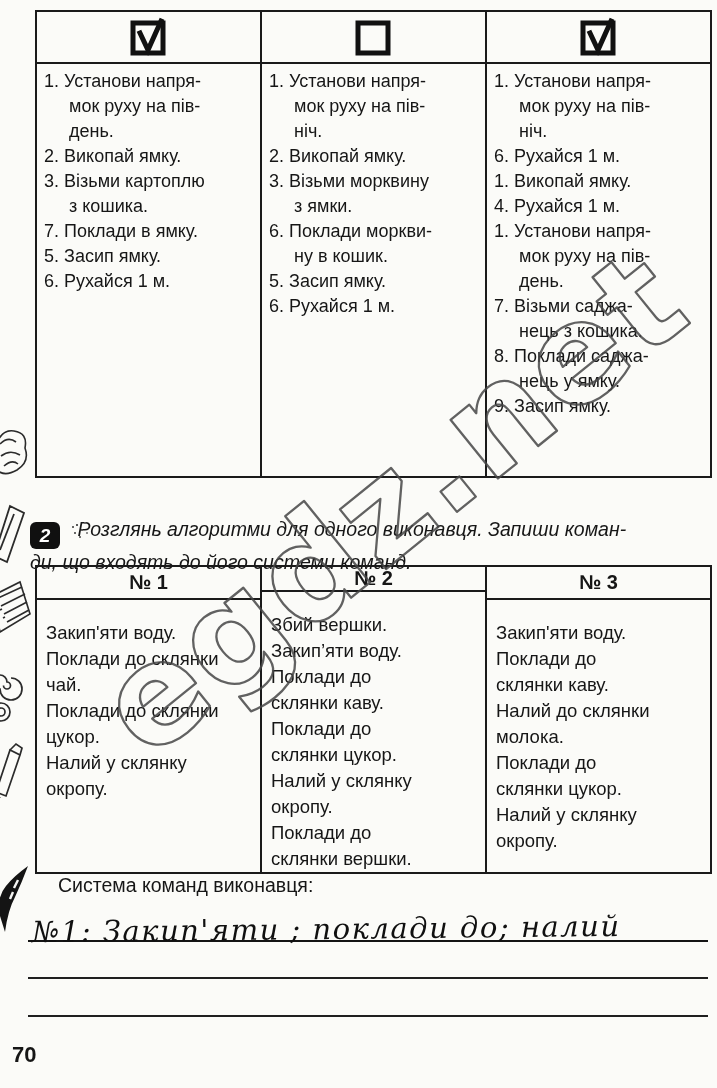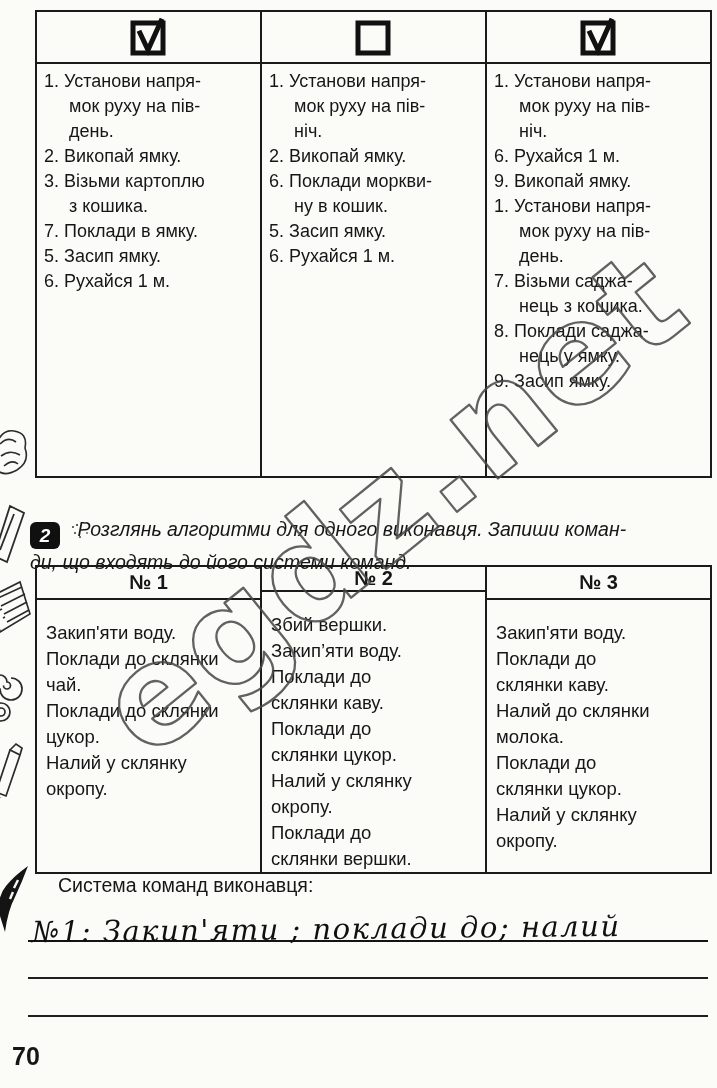--- a/index.html
+++ b/index.html
@@ -37,21 +37,21 @@
   
   #answer-label{position:absolute;left:58px;top:874px;font-size:19.5px;}
   #handwriting{position:absolute;left:28px;top:894px;width:680px;height:46px;
     border-bottom:2.5px solid #141414;text-align:right;}
   #handwriting .hw{position:absolute;left:4px;bottom:-6px;
     font-family:"DejaVu Serif", serif;font-style:italic;font-size:29px;letter-spacing:1.5px;
     color:#101010;transform:rotate(-0.6deg);white-space:nowrap;}
   .rule{position:absolute;left:28px;width:680px;border-top:2px solid #1f1f1f;}
   #rule1{top:977px;}
   #rule2{top:1015px;}
-  #page-number{position:absolute;left:12px;top:1042px;font-size:25px;font-weight:bold;}
+  #page-number{position:absolute;left:12px;top:1042px;font-size:22px;font-weight:bold;}
   
   #watermark{position:absolute;left:0;top:0;width:717px;height:1088px;pointer-events:none;z-index:6;}
   
   .doodle{position:absolute;z-index:1;}
 </style>
 </head>
 <body>
 
 <svg class="doodle" style="left:-8px;top:424px" width="40" height="58" viewBox="0 0 40 58">
   <g fill="none" stroke="#2b2b2b" stroke-width="1.6">
@@ -120,41 +120,44 @@
           <rect x="4" y="7" width="30" height="30" fill="none" stroke="#111" stroke-width="5"></rect>
           <path class="check" d="M11,17 L19,34 L32,5" fill="none" stroke="#111" stroke-width="5" stroke-linecap="square"></path>
         </svg>
       </span>
     </div>
     <div class="t1body">
       <div class="alg-item">1. Установи напря-
 мок руху на пів-
 ніч.</div>
       <div class="alg-item">2. Викопай ямку.</div>
+      <div class="alg-item">3. Візьми морквину
+з ямки.</div>
       <div class="alg-item">6. Поклади моркви-
 ну в кошик.</div>
       <div class="alg-item">5. Засип ямку.</div>
       <div class="alg-item">6. Рухайся 1 м.</div>
     </div>
   </div>
   <div class="t1col">
     <div class="t1head">
       <span class="checkbox" data-state="checked">
         <svg width="40" height="42" viewBox="0 0 40 42">
           <rect x="4" y="7" width="30" height="30" fill="none" stroke="#111" stroke-width="5"></rect>
           <path class="check" d="M11,17 L19,34 L32,5" fill="none" stroke="#111" stroke-width="5" stroke-linecap="square"></path>
         </svg>
       </span>
     </div>
     <div class="t1body">
       <div class="alg-item">1. Установи напря-
 мок руху на пів-
 ніч.</div>
       <div class="alg-item">6. Рухайся 1 м.</div>
-      <div class="alg-item">9. Викопай ямку.</div>
+      <div class="alg-item">1. Викопай ямку.</div>
+      <div class="alg-item">4. Рухайся 1 м.</div>
       <div class="alg-item">1. Установи напря-
 мок руху на пів-
 день.</div>
       <div class="alg-item">7. Візьми саджа-
 нець з кошика.</div>
       <div class="alg-item">8. Поклади саджа-
 нець у ямку.</div>
       <div class="alg-item">9. Засип ямку.</div>
     </div>
   </div>

